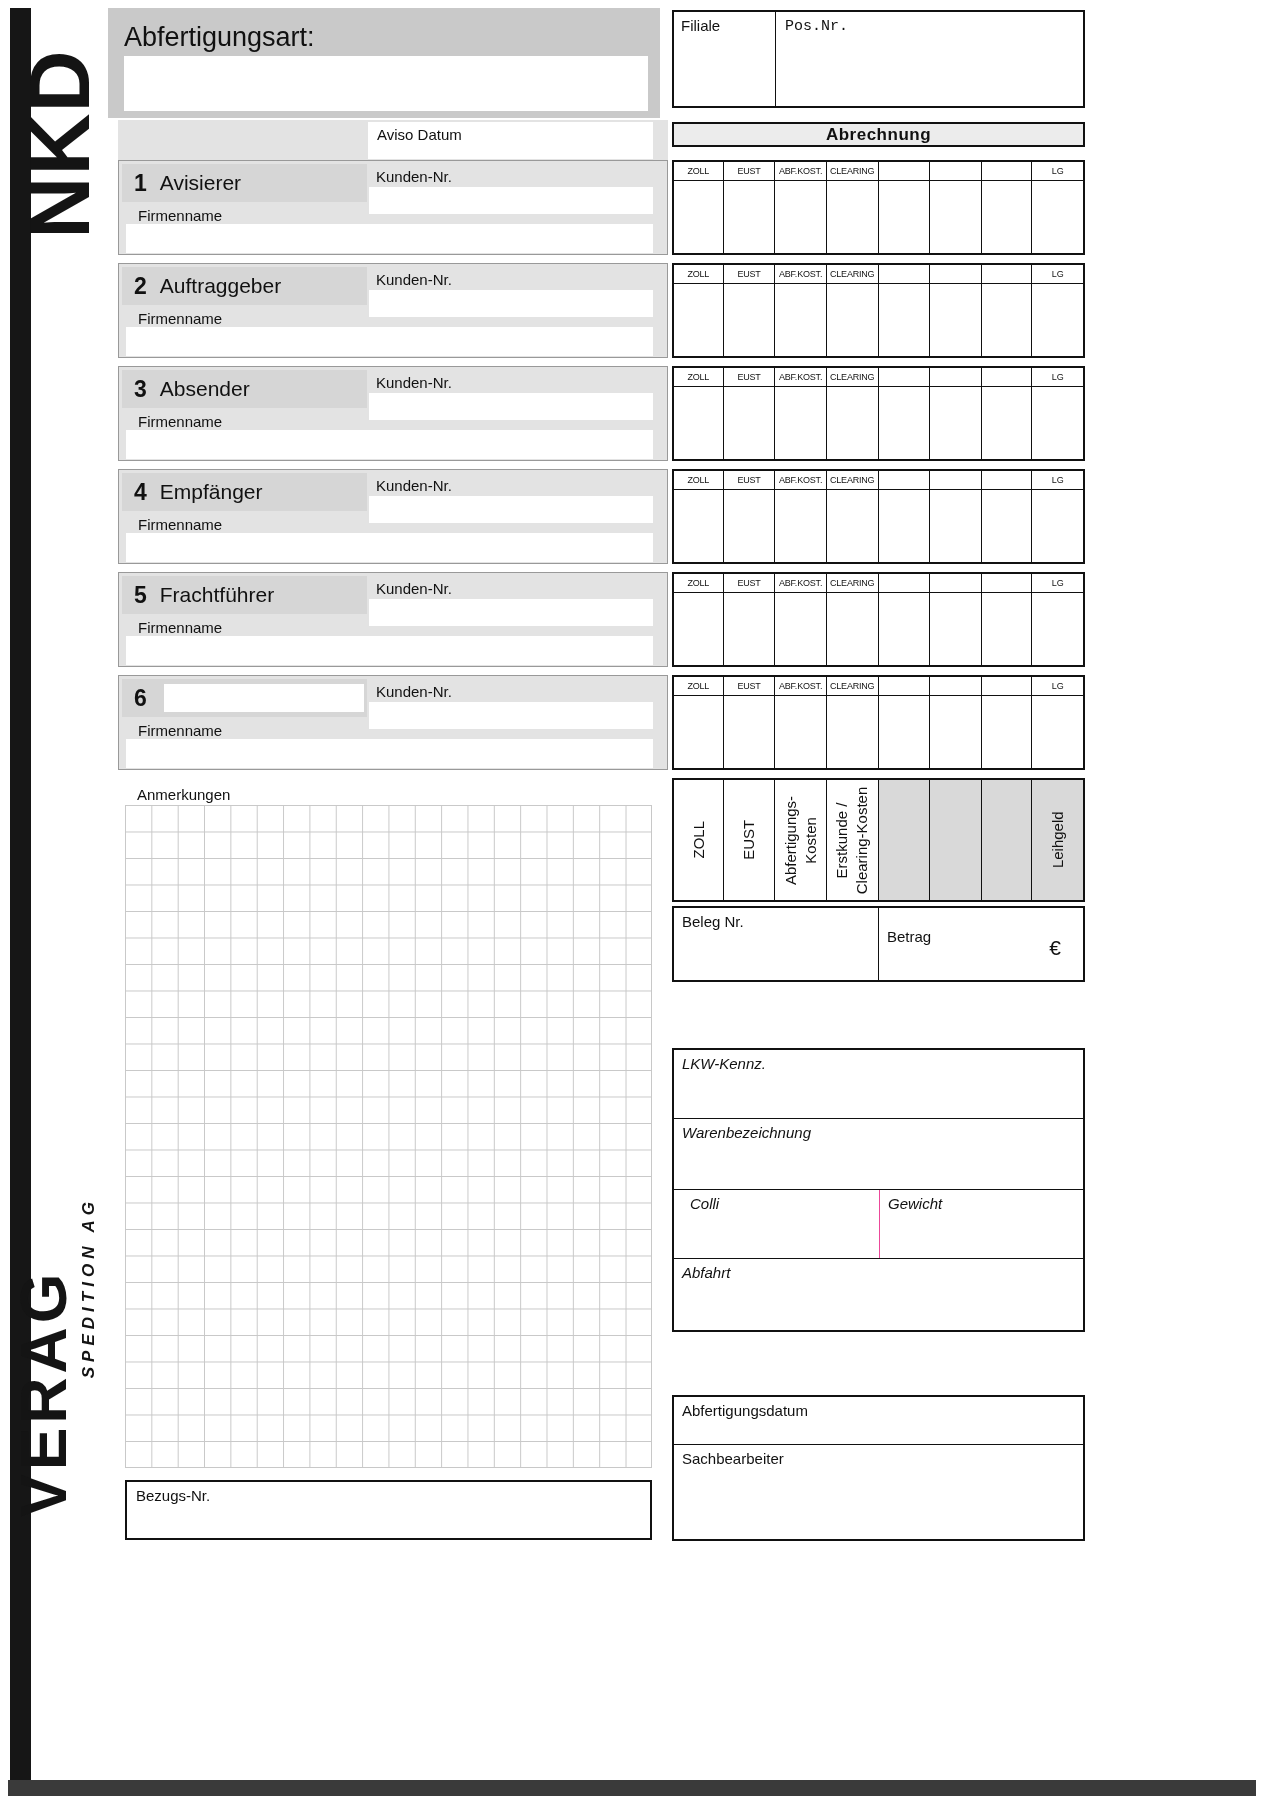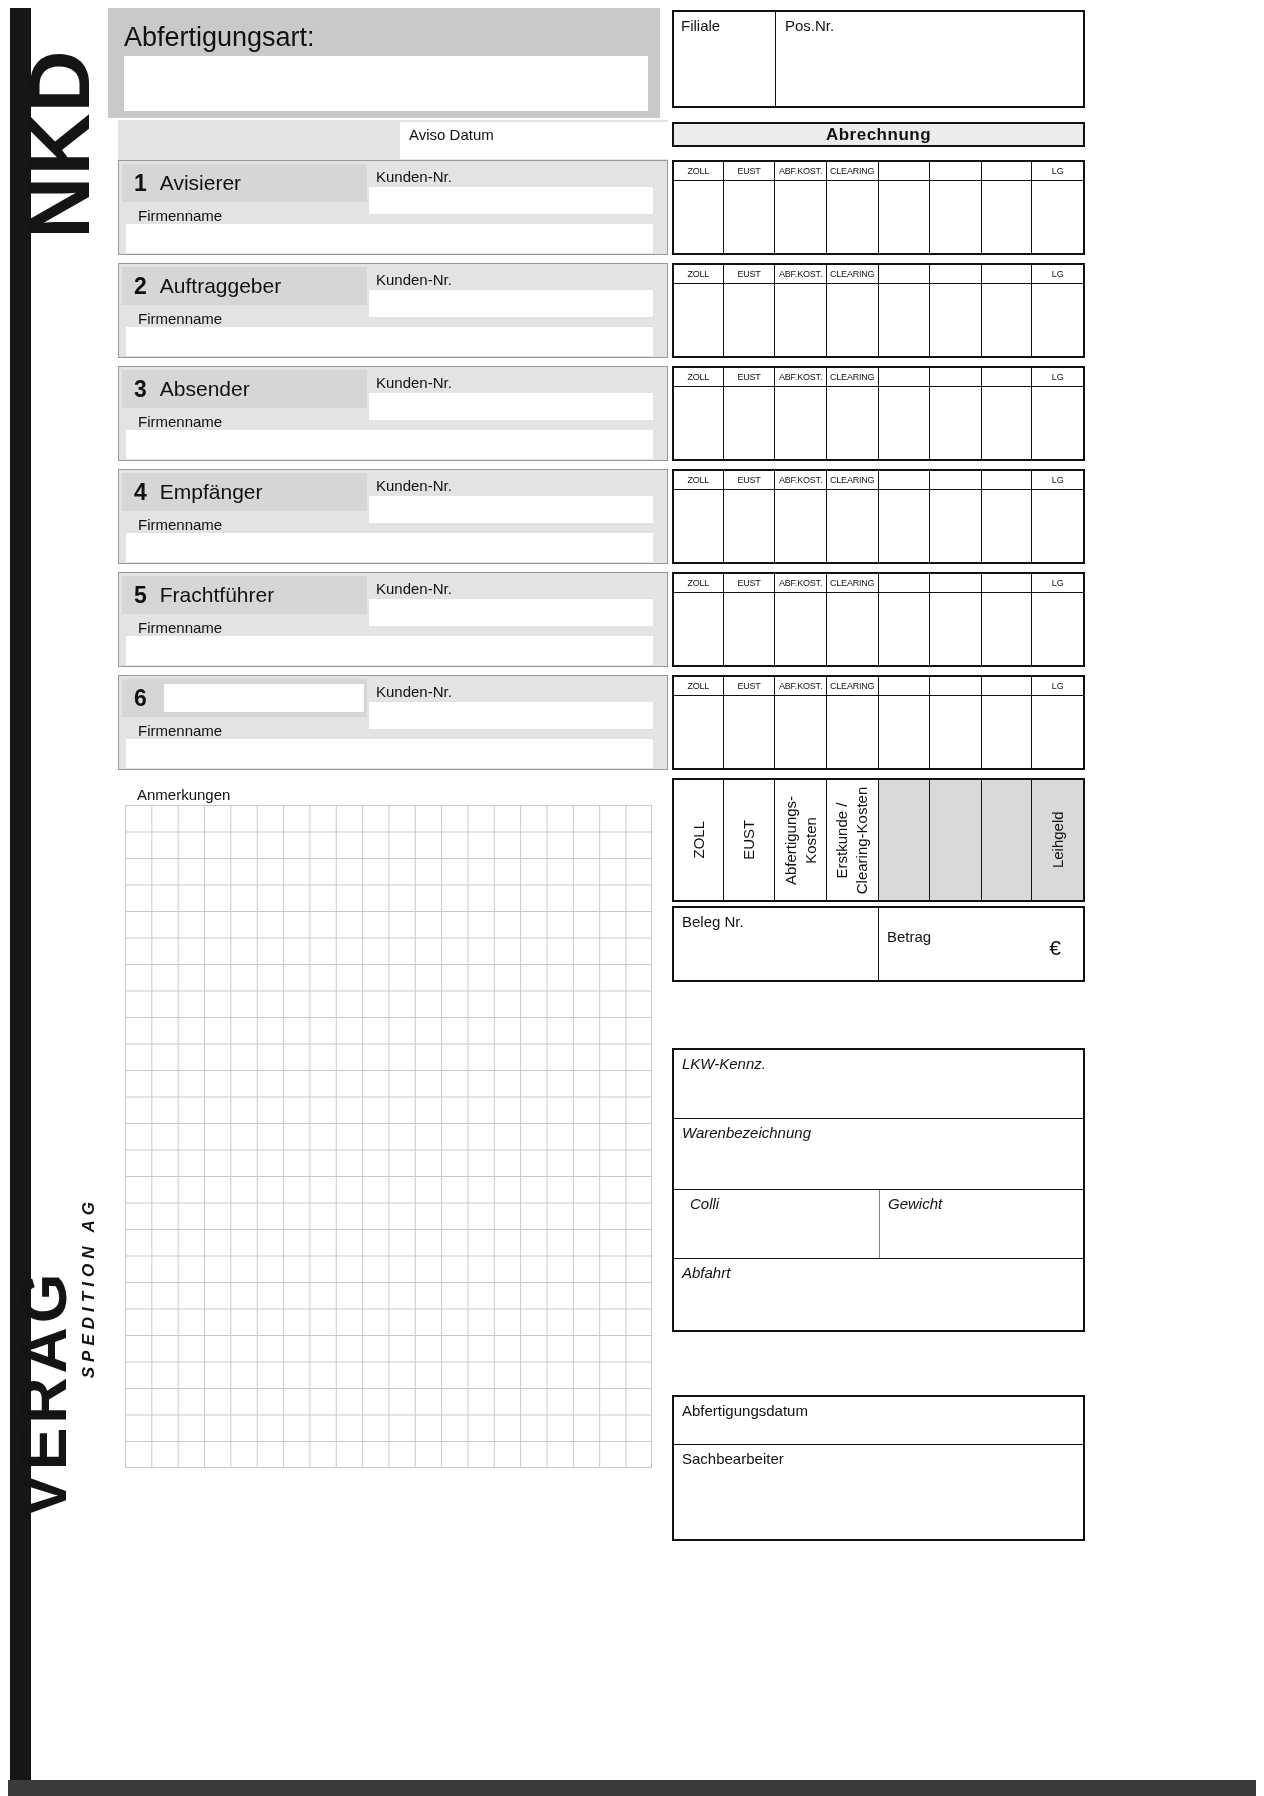--- a/index.html
+++ b/index.html
@@ -30,25 +30,25 @@
   .verag-sub  { font-size:17px; font-weight:700; font-style:italic; letter-spacing:5px; text-align:right; margin-top:3px; }
 
   
   .abf-block { left:108px; top:8px; width:552px; height:110px; background:#c9c9c9; }
   .abf-label { position:absolute; left:16px; top:14px; font-size:27px; }
   .abf-input { position:absolute; left:16px; top:48px; width:524px; height:55px; background:#ffffff; }
 
   
   .hdr-box { left:672px; top:10px; width:413px; height:98px; border:2px solid #111; background:#fff; display:flex; }
   .filiale-cell { width:102px; border-right:1.5px solid #111; padding:5px 7px; }
-  .posnr-cell { flex:1; padding:5px 9px; }
+  .posnr-cell { flex:1; padding:5px 9px;font-family:Liberation Mono, monospace; }
 
   
   .aviso-strip { left:118px; top:120px; width:550px; height:41px; background:#e3e3e3; }
-  .aviso-input { position:absolute; left:250px; top:2px; width:285px; height:37px; background:#fff; padding:4px 9px;margin-left:32px; }
+  .aviso-input { position:absolute; left:250px; top:2px; width:285px; height:37px; background:#fff; padding:4px 9px; }
 
   
   .abr-hdr {
     left:672px; top:122px; width:413px; height:25px; border:2px solid #111; background:#ececec;
     display:flex; align-items:center; justify-content:center; font-size:17px; font-weight:600; letter-spacing:0.5px;
   }
 
   
   .party { left:118px; width:550px; height:95px; background:#e3e3e3; border:1px solid #999; }
   .party-band { position:absolute; left:3px; top:3px; width:245px; height:38px; background:#d6d6d6;
@@ -487,14 +487,17 @@
       <span class="lbl">Abfertigungsdatum</span>
     </div>
     <div class="proc-row2">
       <span class="lbl">Sachbearbeiter</span>
     </div>
   </div>
 
   <div class="abs anm-label lbl">Anmerkungen</div>
   <div class="abs anm-grid"></div>
 
+  <div class="abs bezugs-box">
+    <span class="lbl">Bezugs-Nr.</span>
+  </div>
 
 </div>
 
 </body></html>

